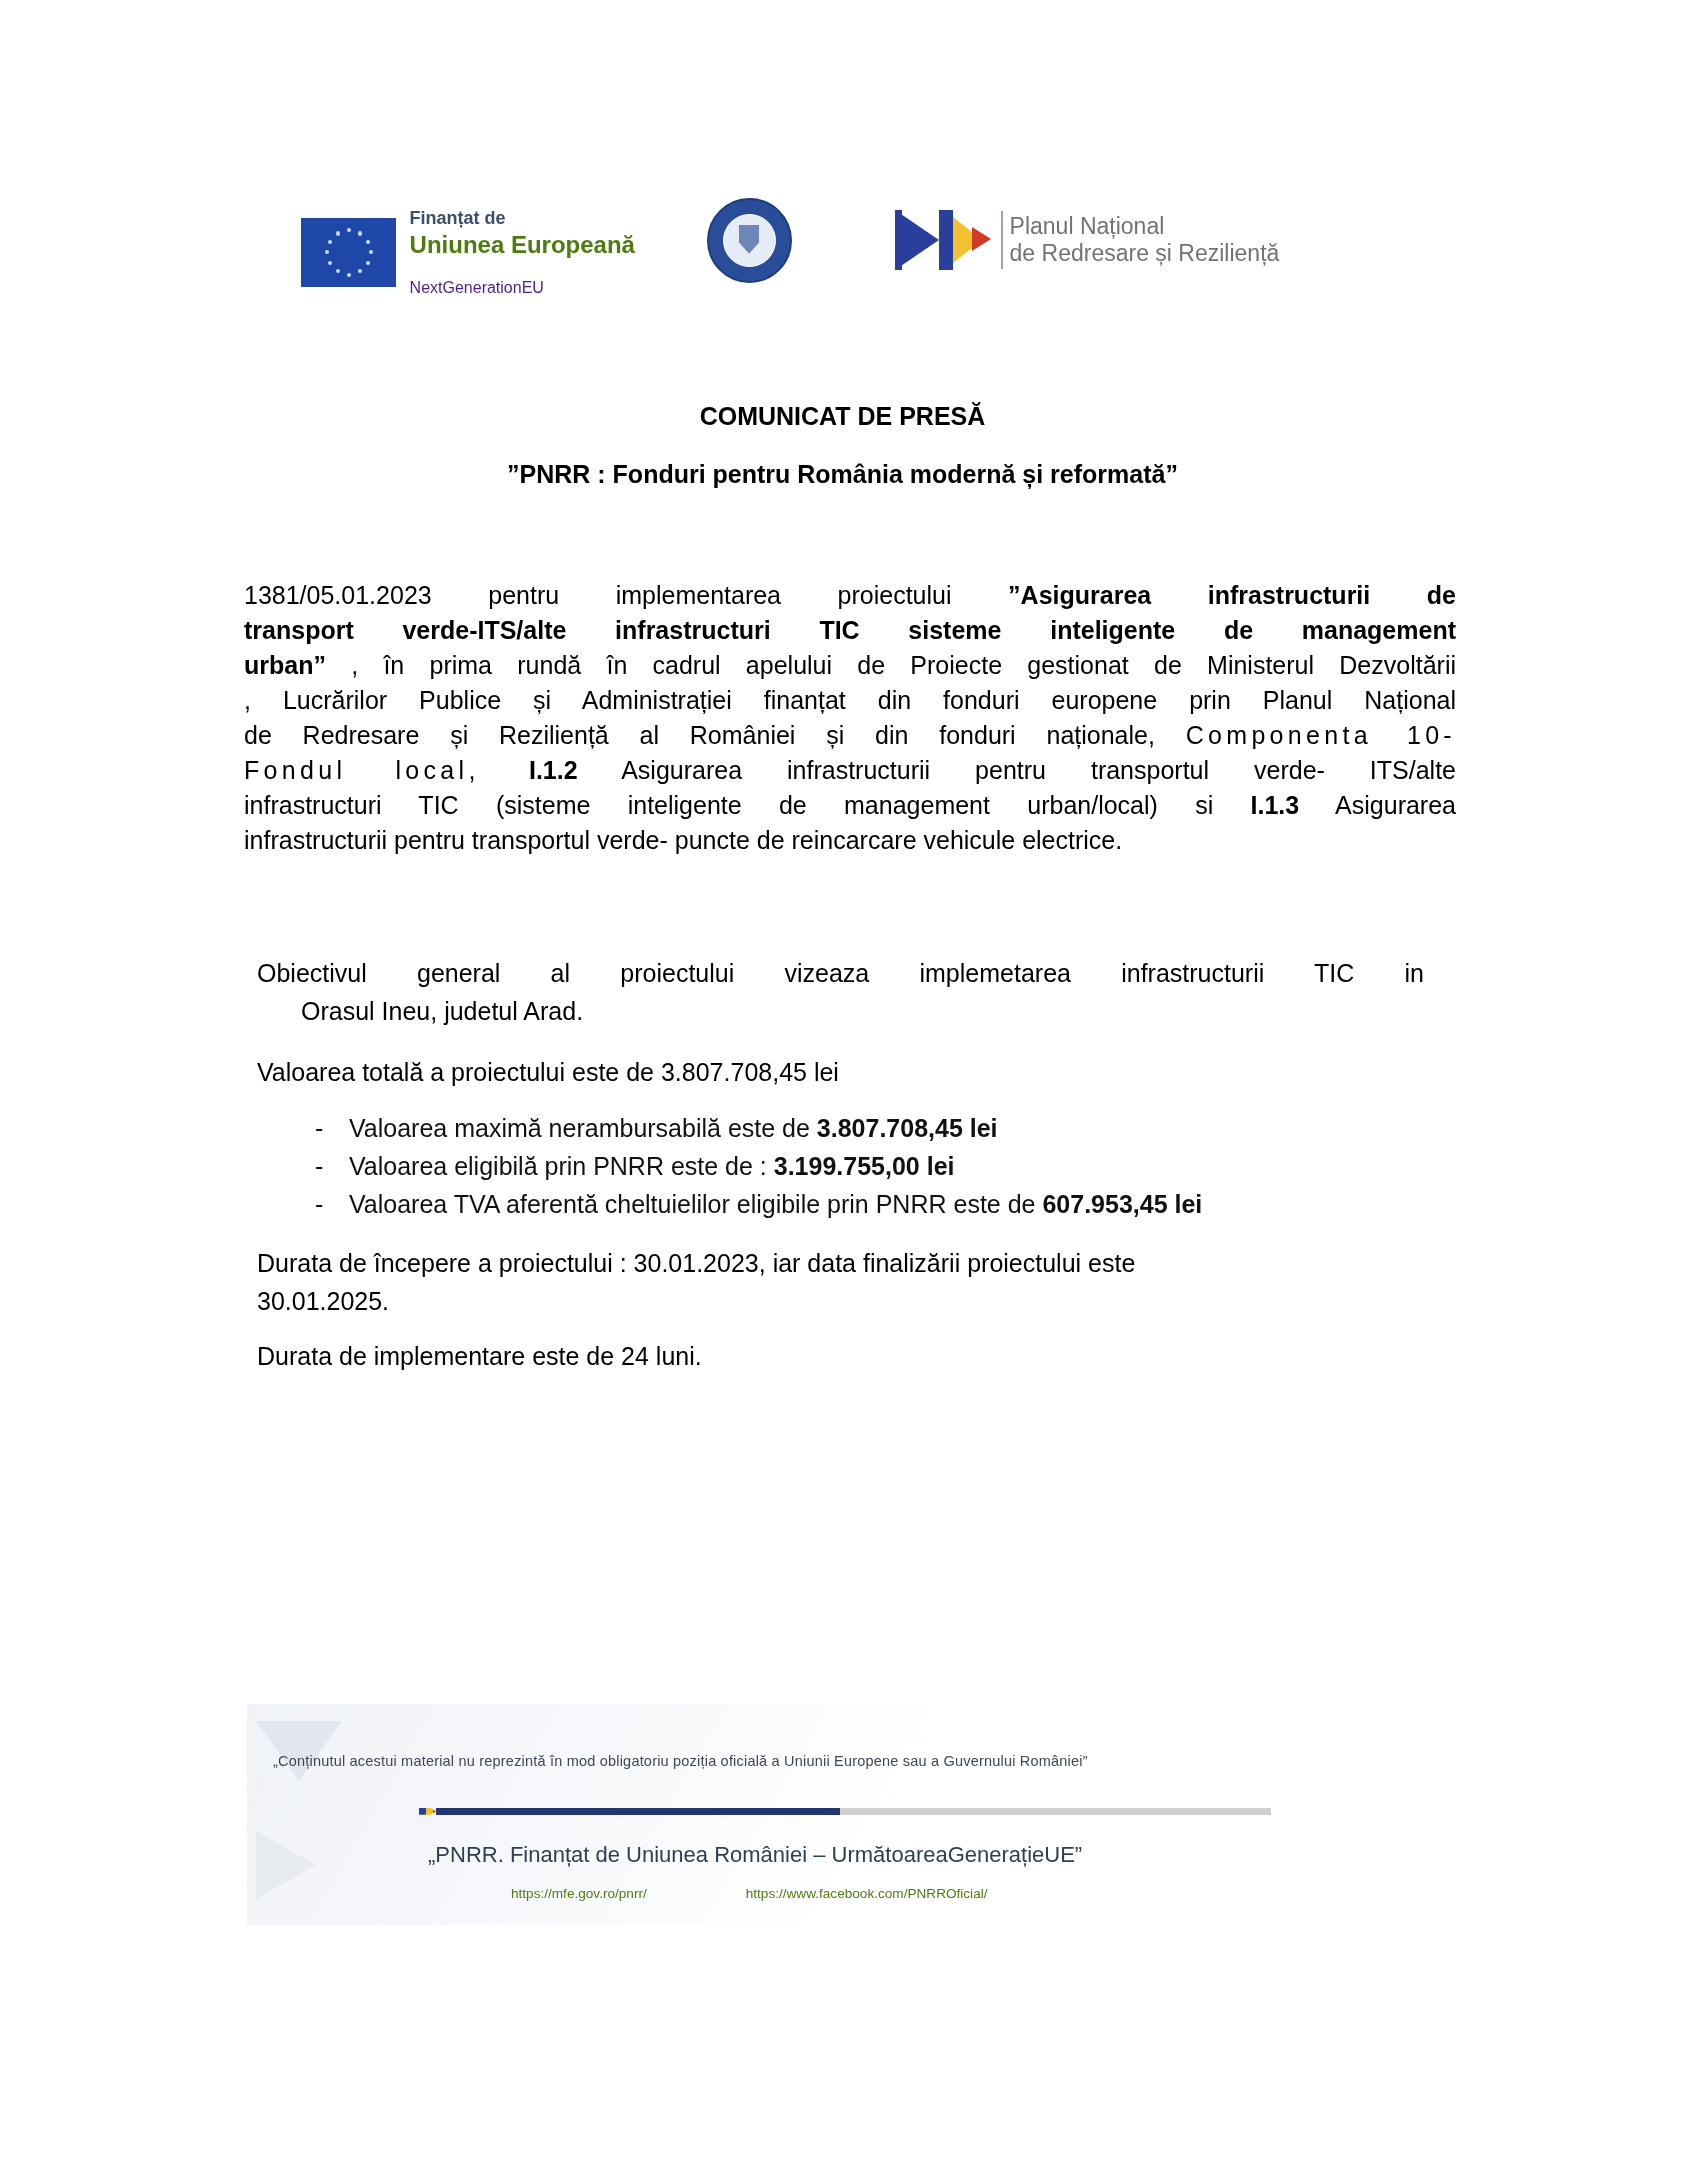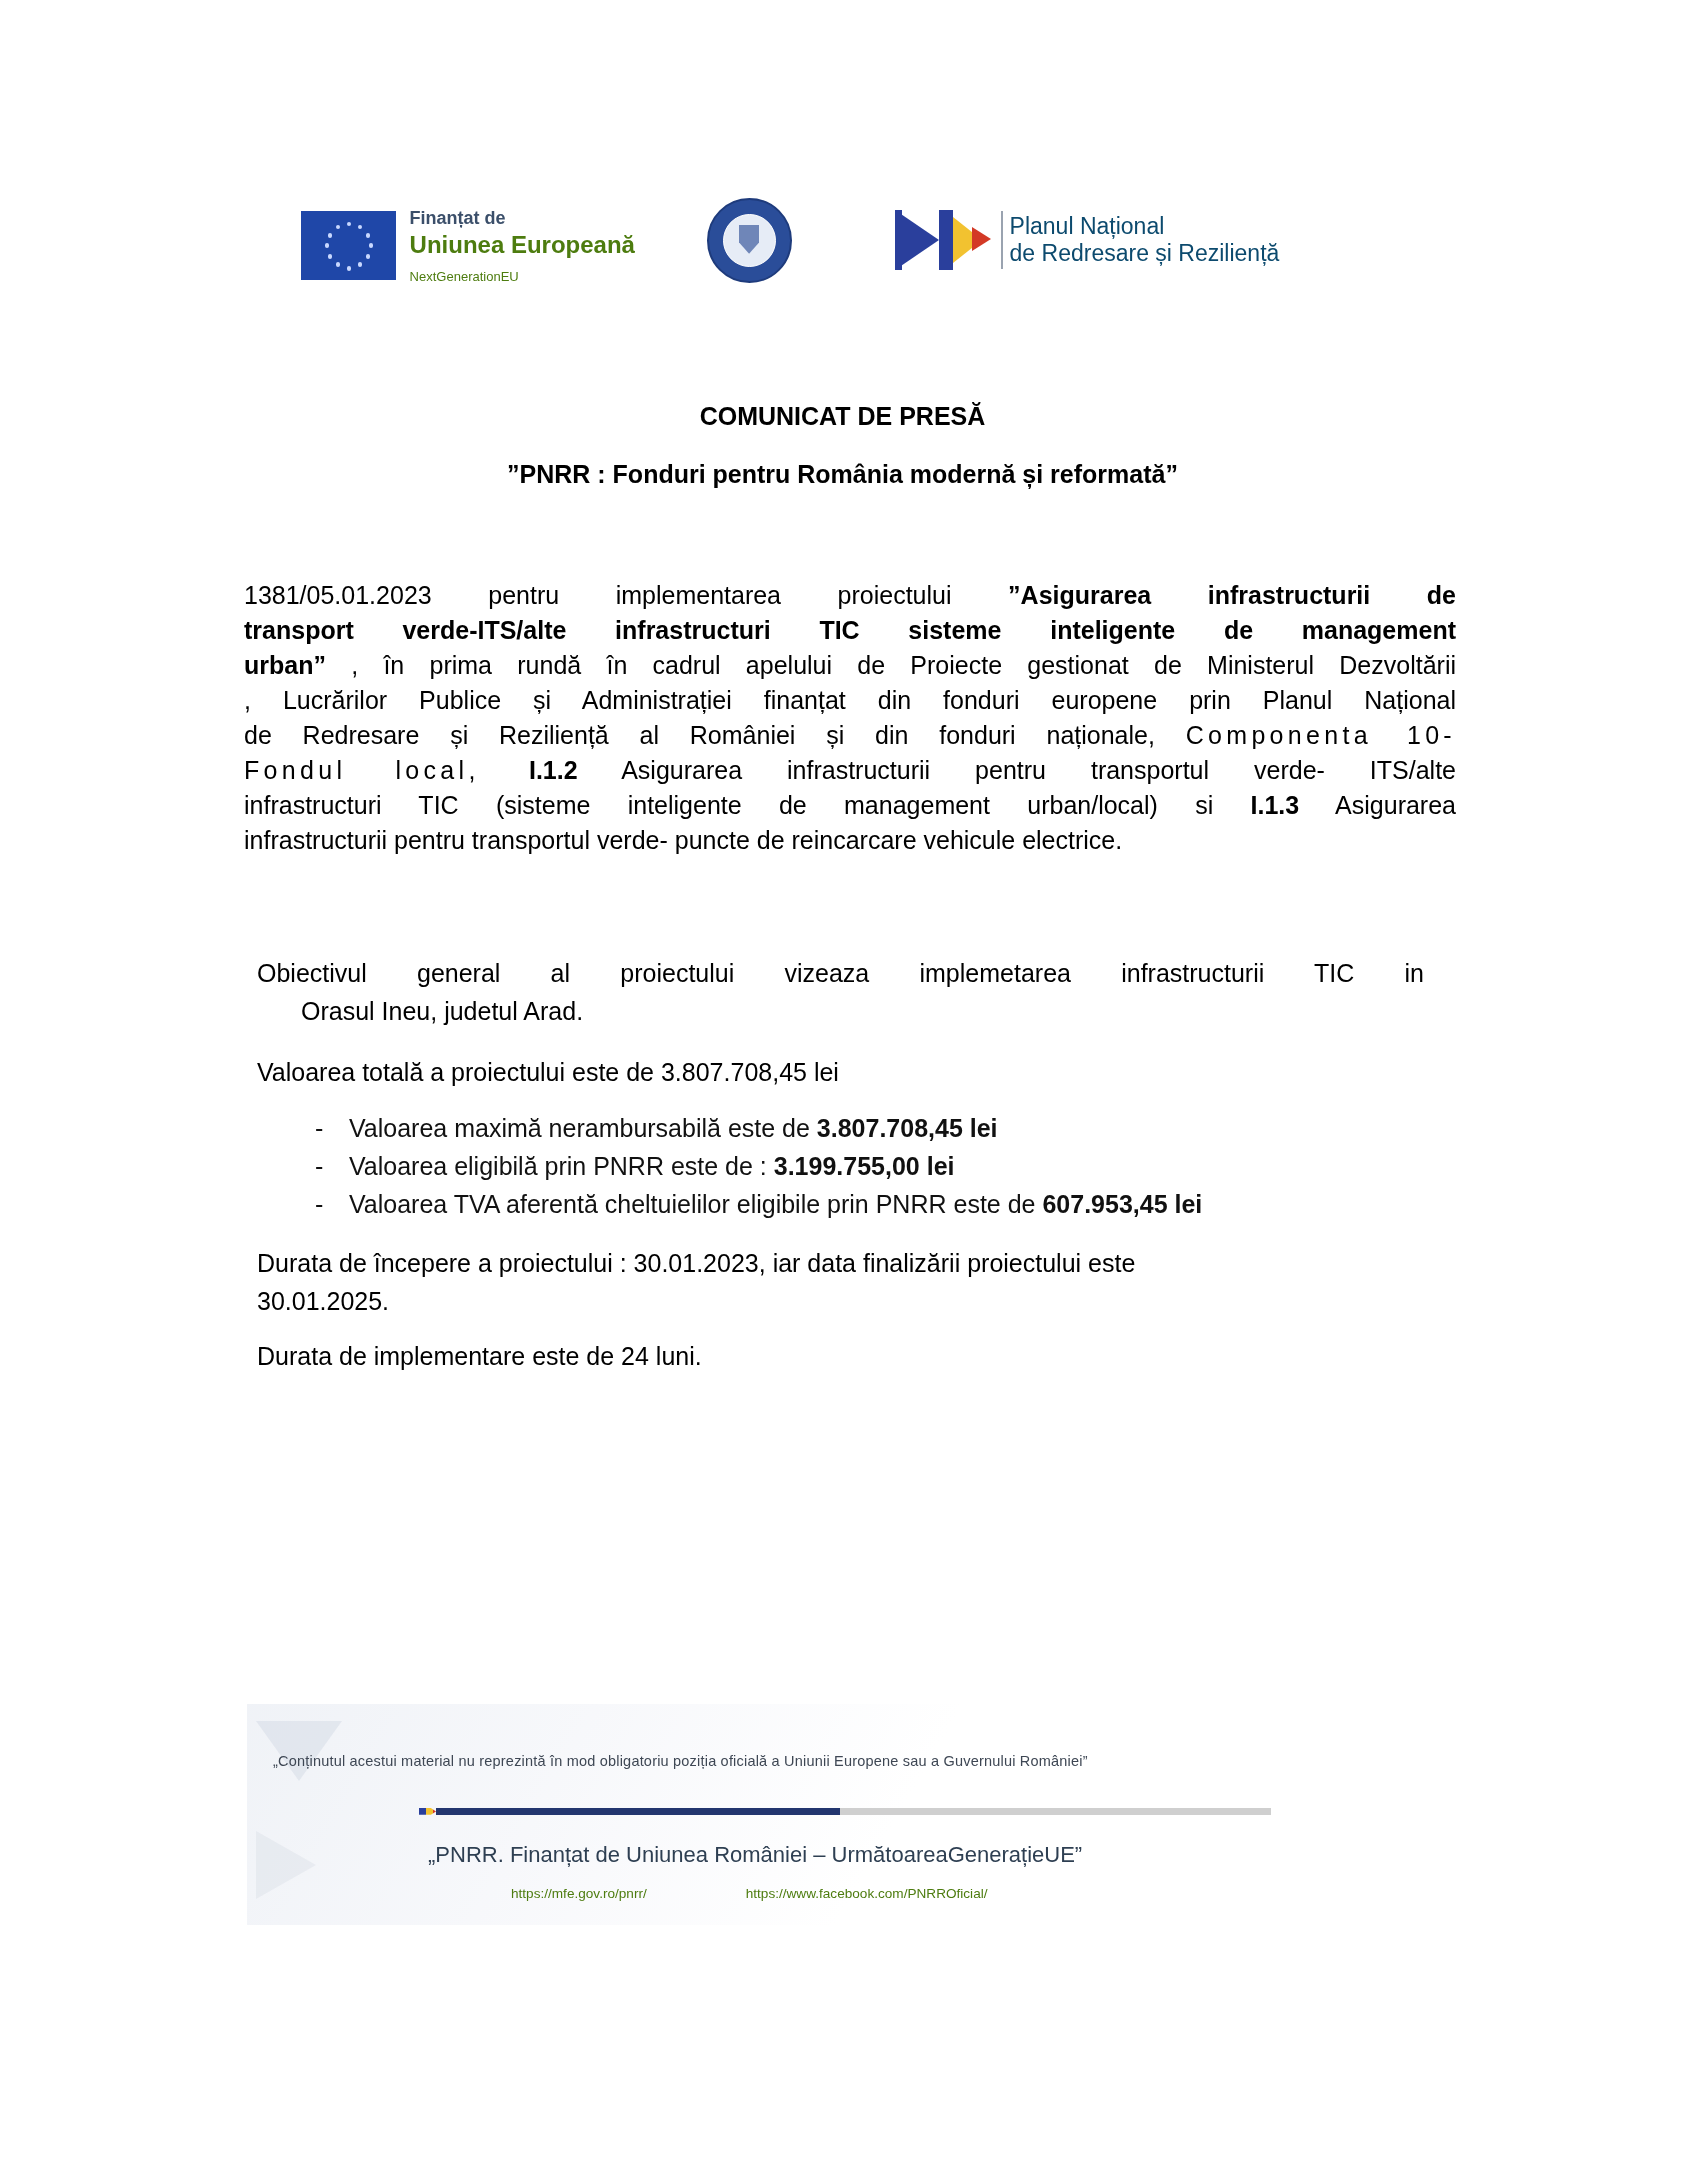--- a/index.html
+++ b/index.html
@@ -6,41 +6,41 @@
   html, body { width: 1685px; height: 2181px; background: #ffffff; }
   body { position: relative; font-family: "Liberation Sans", sans-serif; color: #111; overflow: hidden; }
 
   
   .logo-eu { position: absolute; left: 301px; top: 207px; display: flex; align-items: center; }
   .eu-flag { width: 95px; height: 69px; background: #1f47a8; position: relative; }
   .eu-flag .star { position: absolute; width: 4.3px; height: 4.3px; background: #c9d8ff; border-radius: 50%; }
   .logo-eu-text { margin-left: 13.6px; line-height: 1.25; }
   .logo-eu-text .l1 { font-size: 18px; font-weight: bold; color: #3b4f6a; }
   .logo-eu-text .l2 { font-size: 24px; font-weight: bold; color: #4d7c0f; }
-  .logo-eu-text .l3 { font-size: 13px; color: #4d7c0f; margin-top: 9px; }
+  .logo-eu-text .l3 { font-size: 16px; color: #4c1d95; margin-top: 18px; }
 
   .logo-gov { position: absolute; left: 707px; top: 198px; width: 85px; height: 85px; border-radius: 50%;
               background: #2a4d99; border: 2.6px solid #1e3b7c; }
   .logo-gov .inner { position: absolute; left: 13.6px; top: 13.6px; width: 53px; height: 53px; border-radius: 50%;
                      background: #e6ecf6; border: 1.7px solid #ffffff; }
   .logo-gov .crest { position: absolute; left: 15.3px; top: 10.2px; width: 20.4px; height: 29px; background: #6f86b8;
                      clip-path: polygon(0 0, 100% 0, 100% 60%, 50% 100%, 0 60%); }
 
   .logo-pnrr { position: absolute; left: 895px; top: 210px; display: flex; align-items: center; }
   .pnrr-mark { width: 101px; height: 60px; position: relative; }
   .pnrr-mark .tri1 { position: absolute; left: 0; top: 0; width: 0; height: 0;
                      border-top: 30px solid transparent; border-bottom: 30px solid transparent; border-left: 44px solid #2a3f9c; }
   .pnrr-mark .bar1 { position: absolute; left: 0; top: 0; width: 6.8px; height: 60px; background: #2a3f9c; }
   .pnrr-mark .bar2 { position: absolute; left: 44px; top: 0; width: 13.6px; height: 60px; background: #2a3f9c; }
   .pnrr-mark .tri2 { position: absolute; left: 58px; top: 6.8px; width: 0; height: 0;
                      border-top: 23px solid transparent; border-bottom: 23px solid transparent; border-left: 29px solid #f2c230; }
   .pnrr-mark .tri3 { position: absolute; left: 77px; top: 17px; width: 0; height: 0;
                      border-top: 12.8px solid transparent; border-bottom: 12.8px solid transparent; border-left: 19px solid #d33a26; }
   .pnrr-divider { width: 1.7px; height: 58px; background: #9aa3b0; margin-left: 5.1px; }
-  .pnrr-text { margin-left: 6.8px; line-height: 1.18; color: #0c4a6e; }
+  .pnrr-text { margin-left: 6.8px; line-height: 1.18; color: #737373; }
   .pnrr-text .l1 { font-size: 23px; }
   .pnrr-text .l2 { font-size: 23px; }
 
   
   .title { position: absolute; left: 0; width: 100%; text-align: center; font-weight: bold; color: #000; }
   .title.t1 { top: 402px; font-size: 25px; }
   .title.t2 { top: 460px; font-size: 25px; left: 0; }
 
   
   .para { position: absolute; font-size: 25px; line-height: 35px; color: #000; text-align: justify; }

